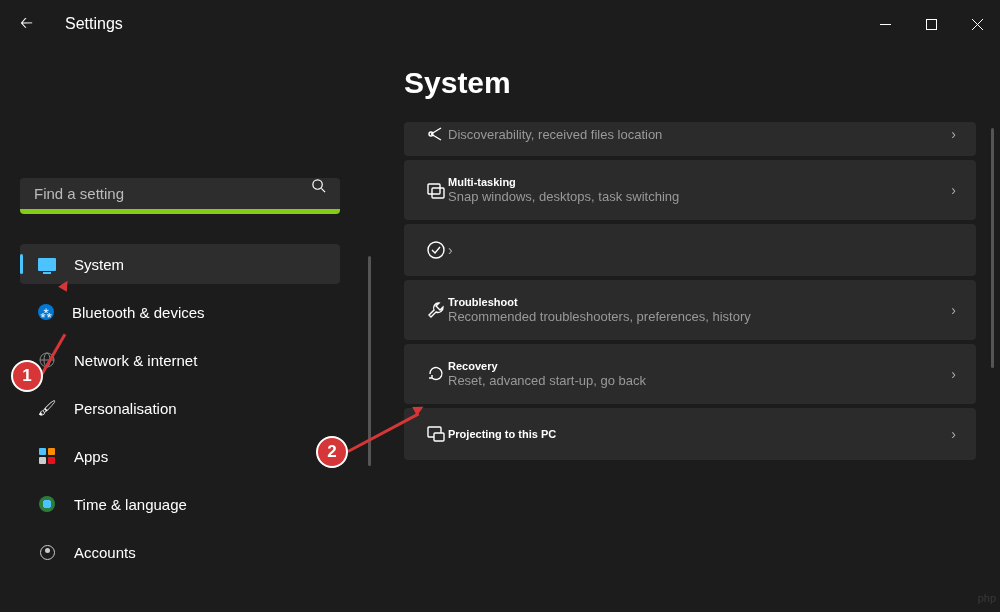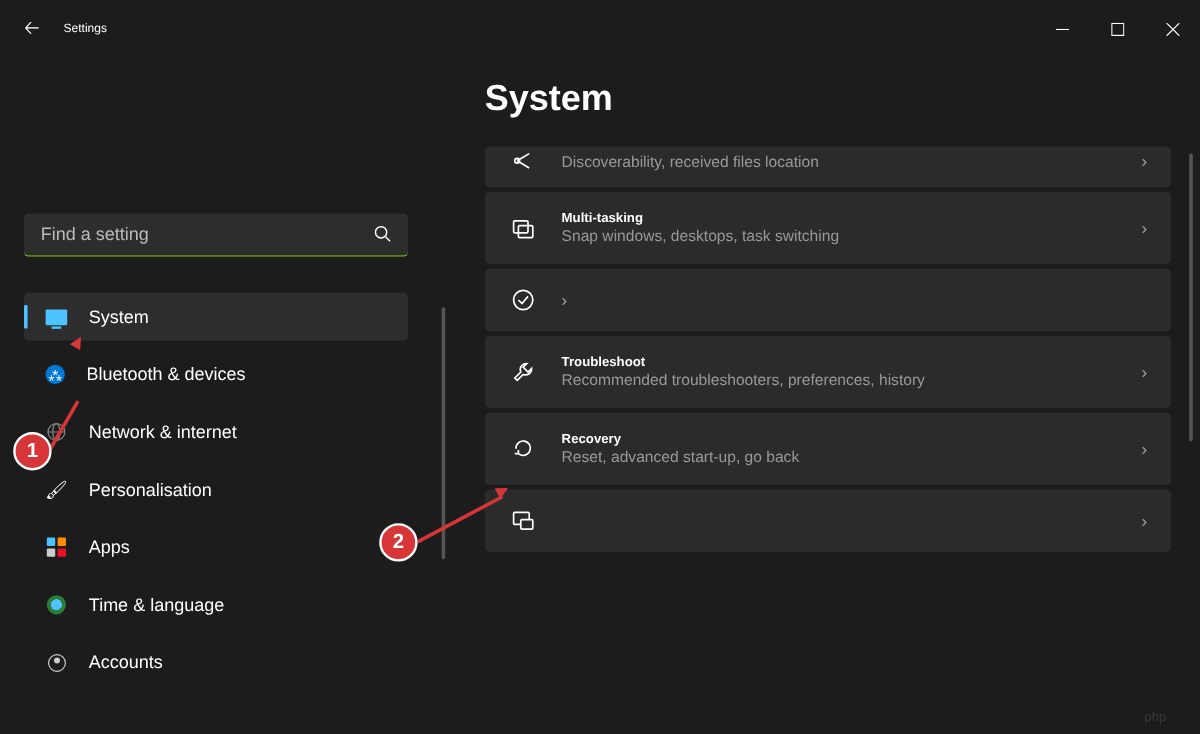--- a/index.html
+++ b/index.html
@@ -13,38 +13,37 @@
     }
     .titlebar {
       height: 48px;
       display: flex;
       align-items: center;
       justify-content: space-between;
       padding-left: 20px;
     }
     .titlebar-left { display: flex; align-items: center; gap: 20px; }
     .back-arrow { font-size: 16px; color: #ffffff; cursor: pointer; }
-    .app-title { font-size: 10px; font-weight: 400; }
+    .app-title { font-size: 16px; font-weight: 400; margin-left: 12px; }
     .window-controls { display: flex; }
     .wc-btn {
       width: 46px; height: 32px;
       display: flex; align-items: center; justify-content: center;
       cursor: pointer; font-size: 11px;
     }
     .content-area { display: flex; height: 564px; }
     .sidebar { width: 360px; padding: 10px 20px 0 20px; }
     .account-space { height: 120px; }
     .search-row {
       background: #2d2d2d;
       border-radius: 4px;
       display: flex;
-      align-items: center;
       padding: 0 14px;
       height: 36px;
-      border-bottom: 1px solid #84cc16;
+      border-bottom: 5px solid #84cc16;
       margin-bottom: 30px;
     }
     .search-input {
       flex: 1; background: transparent; border: none;
       color: #ccc; font-size: 15px; outline: none;
     }
     .search-input::placeholder { color: #bbb; }
     .search-icon { color: #fff; font-size: 14px; }
     .nav-list { position: relative; }
     .nav-item {
@@ -77,21 +76,21 @@
       position: absolute; left: 368px; top: 256px;
       width: 3px; height: 210px; background: #555; border-radius: 2px;
     }
     .main { flex: 1; padding: 18px 24px 0 44px; overflow: hidden; }
     .page-title { font-size: 30px; font-weight: 600; margin-bottom: 22px; }
     .cards-wrap { position: relative; }
     .card {
       background: #2b2b2b; border-radius: 4px;
       display: flex; align-items: center;
       padding: 16px 20px; margin-bottom: 4px;
-      cursor: pointer; gap: 20px;
+      cursor: pointer; 
     }
     .card-top-cut { padding-top: 2px; padding-bottom: 12px; }
     .card-icon { width: 24px; color: #fff; display:flex; align-items:center; justify-content:center;}
     .card-body { flex: 1; }
     .card-title { font-size: 11px; font-weight: 700; }
     .card-sub { font-size: 13px; color: #999; margin-top: 1px; }
     .card-chevron { color: #aaa; font-size: 14px; }
     .scrollbar-right {
       position: absolute; right: 6px; top: 128px;
       width: 3px; height: 240px; background: #555; border-radius: 2px;
@@ -109,21 +108,21 @@
       transform-origin: left center; z-index: 99;
     }
     .arrow-head {
       position: absolute; width: 0; height: 0;
       border-left: 10px solid #d63638;
       border-top: 5px solid transparent;
       border-bottom: 5px solid transparent;
       z-index: 99;
     }
     .watermark {
-      position: absolute; right: 28px; bottom: 8px;
+      position: absolute; right: 4px; bottom: 8px;
       color: #555; font-size: 11px; opacity: 0.5;
     }
   </style>
 </head>
 <body>
 
 <div class="titlebar">
   <div class="titlebar-left">
     <span class="back-arrow">🡠</span>
     <span class="app-title">Settings</span>
@@ -272,20 +271,21 @@
         <span class="card-chevron">›</span>
       </div>
       <div class="card">
         <span class="card-icon">
           <svg width="20" height="20" viewBox="0 0 20 20" stroke="#fff" fill="none" stroke-width="1.4">
               <rect x="2" y="3" width="13" height="10" rx="1"></rect>
               <rect x="8" y="9" width="10" height="8" rx="1" fill="#2b2b2b"></rect>
             </svg>
         </span>
         <div class="card-body">
+          <div class="card-title">Projecting to this PC</div>
         </div>
         <span class="card-chevron">›</span>
       </div>
     </div>
   </div>
 </div>
 
 <div class="scrollbar-left"></div>
 <div class="scrollbar-right"></div>
 

